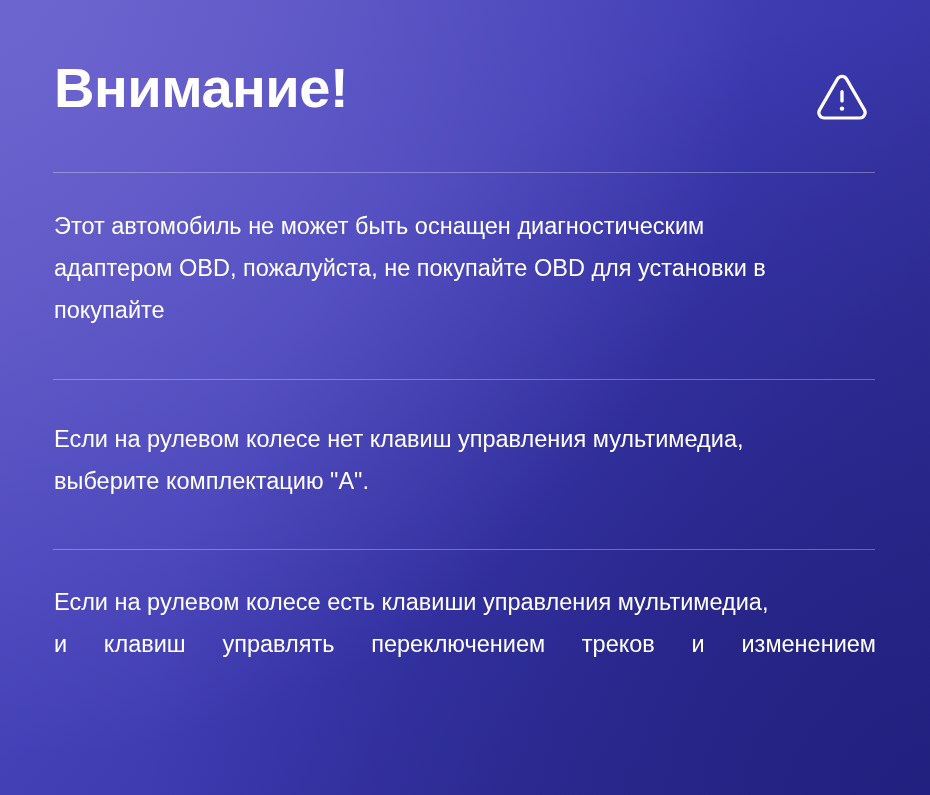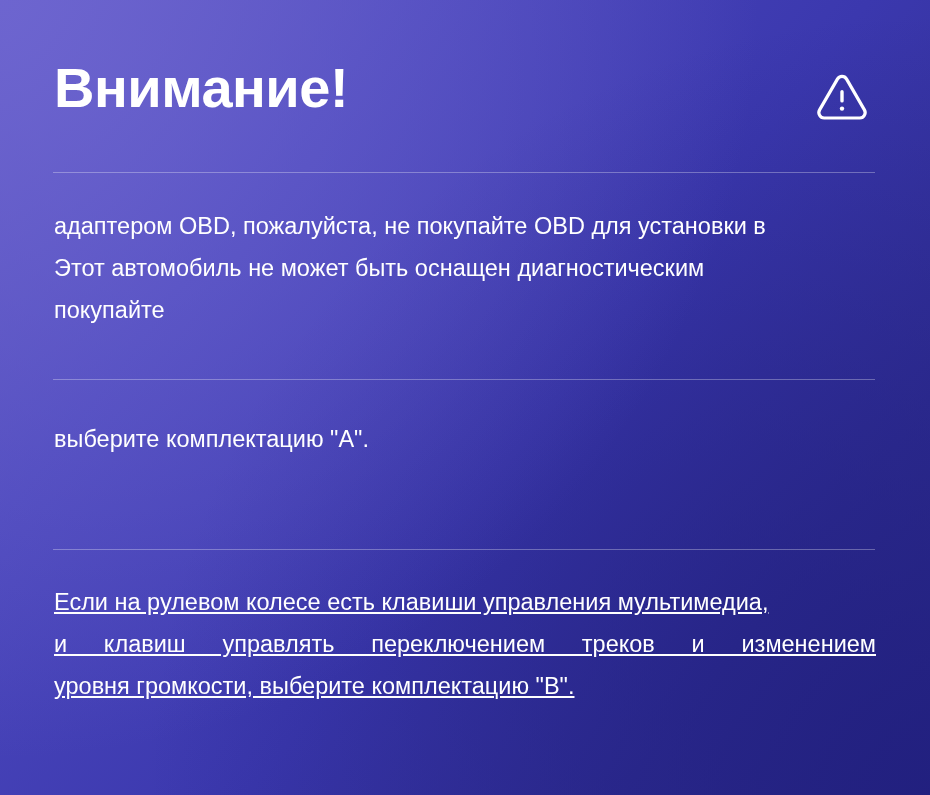--- a/index.html
+++ b/index.html
@@ -76,21 +76,21 @@
     position: absolute;
     left: 54px;
     width: 824px;
     color: #ffffff;
     font-size: 23.5px;
     line-height: 42px;
     font-weight: normal;
   }
   #section-obd       { top: 205px; }
   #section-trim-a    { top: 418px; }
-  #section-trim-b    { top: 581px; text-decoration: underline; }
+  #section-trim-b    { top: 581px; }
 
   .notice-line { white-space: nowrap; }
 
   
   .notice-line-justify {
     white-space: normal;
     text-align: justify;
     text-align-last: justify;
     width: 822px;
   }
@@ -108,32 +108,32 @@
         <path d="M27 6.4 C28.9 6.4 30.6 7.4 31.6 9.1 L49.4 39.9 C50.4 41.6 50.4 43.6 49.4 45.3 C48.5 47.0 46.7 48.0 44.8 48.0 L9.2 48.0 C7.3 48.0 5.5 47.0 4.6 45.3 C3.6 43.6 3.6 41.6 4.6 39.9 L22.4 9.1 C23.4 7.4 25.1 6.4 27 6.4 Z" fill="none" stroke="#ffffff" stroke-width="3.2" stroke-linejoin="round" stroke-linecap="round"></path>
         <rect x="25.3" y="20.0" width="3.4" height="12.6" rx="1.7" fill="#ffffff"></rect>
         <circle cx="27" cy="38.6" r="2.2" fill="#ffffff"></circle>
       </svg>
     </span>
   </div>
 
   <div class="divider" id="divider-1"></div>
 
   <div class="notice-section" id="section-obd">
+    <div class="notice-line">Этот автомобиль не может быть оснащен диагностическим</div>
     <div class="notice-line">адаптером OBD, пожалуйста, не покупайте OBD для установки в</div>
-    <div class="notice-line">Этот автомобиль не может быть оснащен диагностическим</div>
     <div class="notice-line">покупайте</div>
   </div>
 
   <div class="divider" id="divider-2"></div>
 
   <div class="notice-section" id="section-trim-a">
+    <div class="notice-line">Если на рулевом колесе нет клавиш управления мультимедиа,</div>
     <div class="notice-line">выберите комплектацию "A".</div>
   </div>
 
   <div class="divider" id="divider-3"></div>
 
   <div class="notice-section" id="section-trim-b">
     <div class="notice-line">Если на рулевом колесе есть клавиши управления мультимедиа,</div>
     <div class="notice-line-justify">и клавиш управлять переключением треков и изменением</div>
-    <div class="notice-line">уровня громкости, выберите комплектацию "B".</div>
   </div>
 
 </div>
 
 </body></html>

